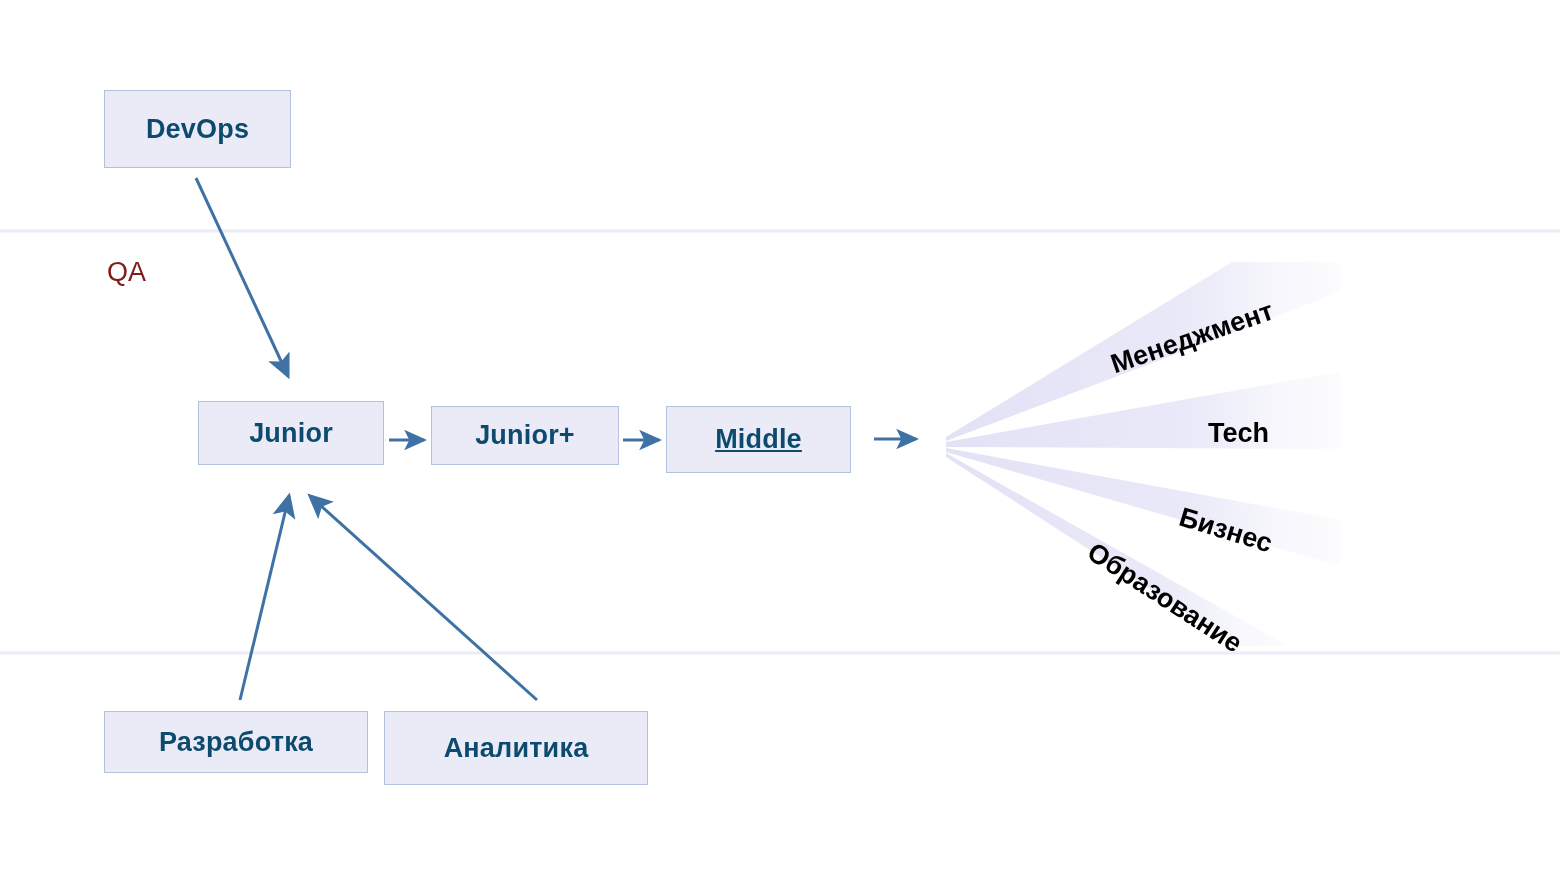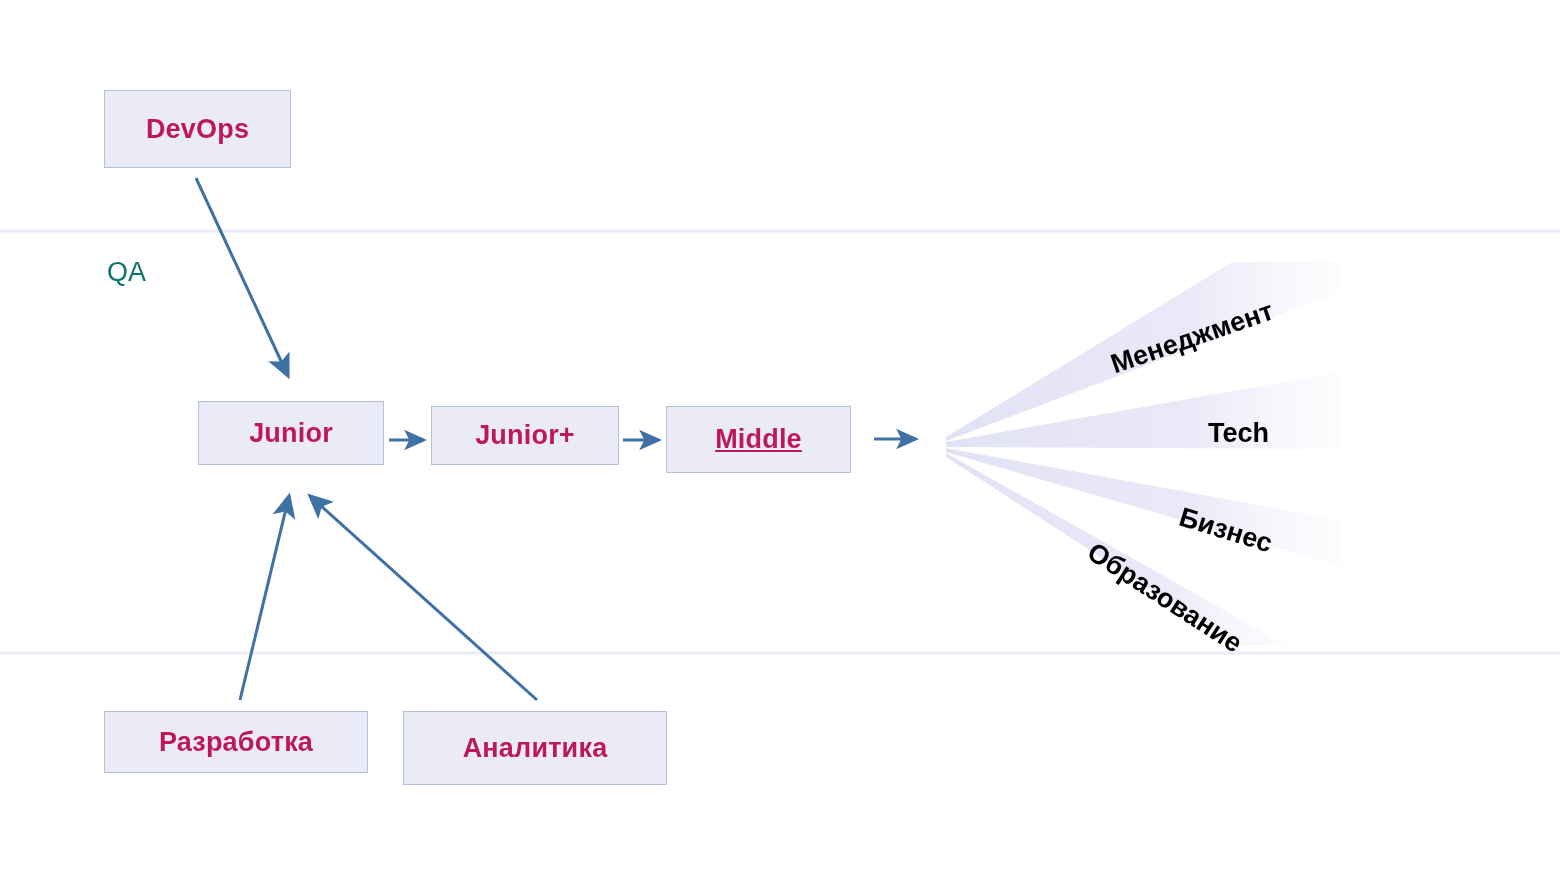--- a/index.html
+++ b/index.html
@@ -26,30 +26,30 @@
     height: 877px;
   }
   .node-box {
     position: absolute;
     box-sizing: border-box;
     background: #ebebf8;
     border: 1px solid #b3c2dc;
     display: flex;
     align-items: center;
     justify-content: center;
-    color: #be185d;
+    color: #0c4a6e;
     font-family: "Liberation Sans", sans-serif;
     font-weight: 700;
     font-size: 27px;
     letter-spacing: 0.2px;
     white-space: nowrap;
   }
   .plain-label {
     position: absolute;
-    color: #0f766e;
+    color: #7f1d1d;
     font-family: "Liberation Sans", sans-serif;
     font-weight: 400;
     font-size: 27px;
     white-space: nowrap;
   }
   .fan-label {
     position: absolute;
     color: #000000;
     font-family: "Liberation Sans", sans-serif;
     font-weight: 700;
@@ -122,21 +122,21 @@
   <div class="node-box" style="left:104px; top:90px; width:187px; height:78px;">DevOps</div>
 
   <div class="node-box" style="left:198px; top:401px; width:186px; height:64px;">Junior</div>
 
   <div class="node-box" style="left:431px; top:406px; width:188px; height:59px;">Junior+</div>
 
   <div class="node-box" style="left:666px; top:406px; width:185px; height:67px;text-decoration:underline;">Middle</div>
 
   <div class="node-box" style="left:104px; top:711px; width:264px; height:62px;">Разработка</div>
 
-  <div class="node-box" style="left:403px; top:711px; width:264px; height:74px;">Аналитика</div>
+  <div class="node-box" style="left:384px; top:711px; width:264px; height:74px;">Аналитика</div>
 
   <div class="fan-label" style="left:1112px; top:350px; transform:rotate(-19deg);">Менеджмент</div>
 
   <div class="fan-label" style="left:1208px; top:418px; transform:rotate(0deg);">Tech</div>
 
   <div class="fan-label" style="left:1180px; top:501px; transform:rotate(17deg);">Бизнес</div>
 
   <div class="fan-label" style="left:1090px; top:534px; transform:rotate(33deg);">Образование</div>
 
 </div>

